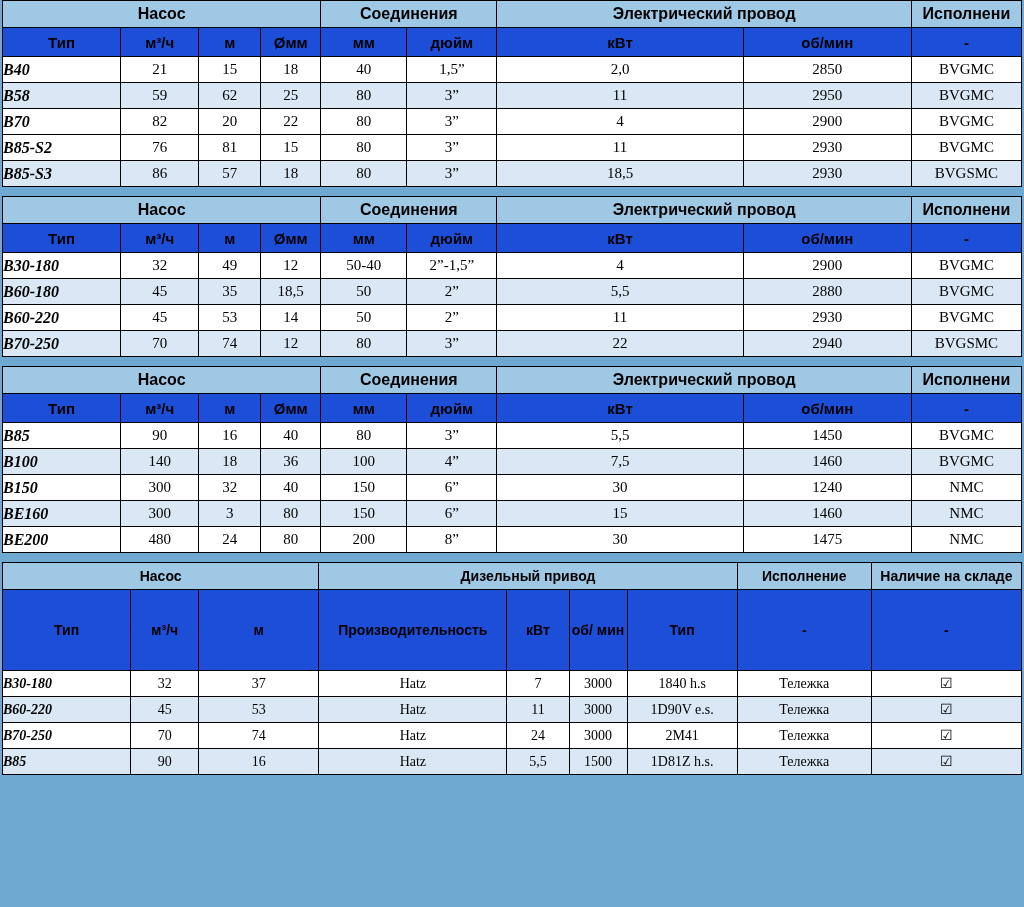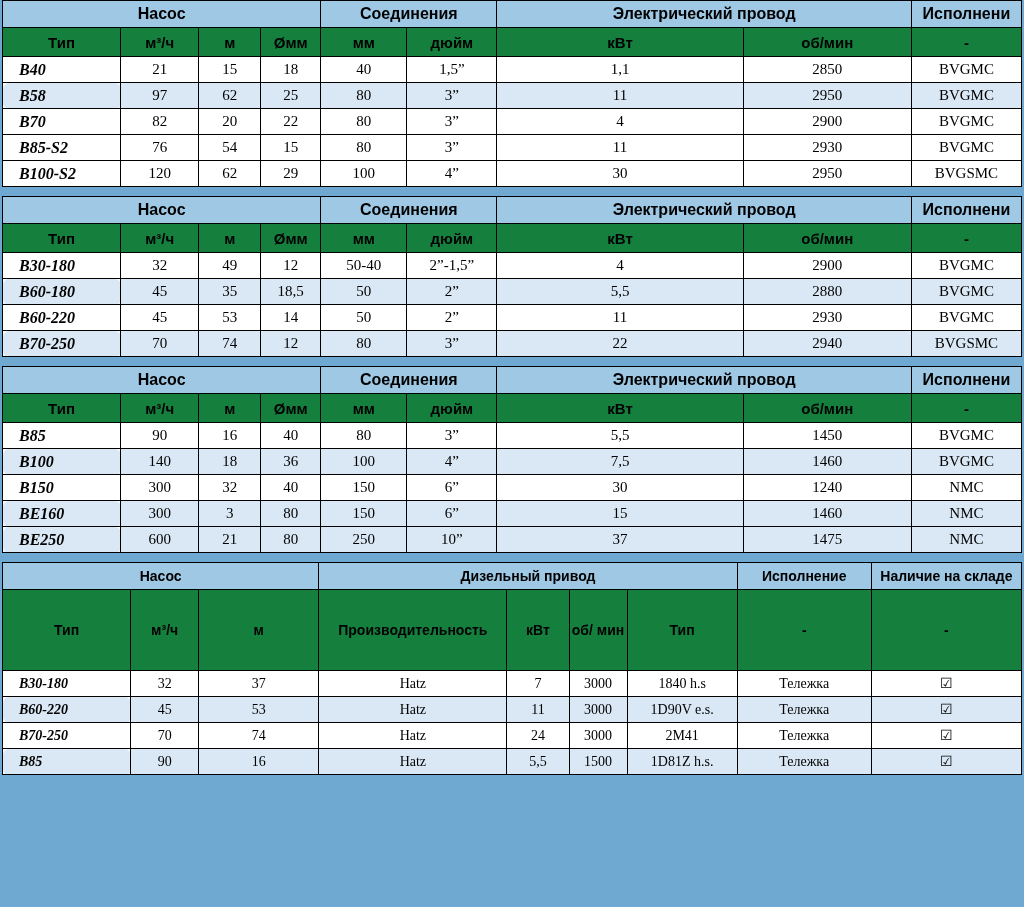--- a/index.html
+++ b/index.html
@@ -39,39 +39,38 @@
     white-space: nowrap;
   }
   .hdr-group td {
     background: #9ec8e4;
     font-weight: bold;
     height: 26px;
     font-size: 16px;
     font-family: "Liberation Sans", sans-serif;
   }
   .hdr-sub td {
-    background: #15803d;
+    background: #1d4ed8;
     font-weight: bold;
     height: 28px;
     font-size: 15px;
     font-family: "Liberation Sans", sans-serif;
   }
   tbody tr td {
     height: 25px;
   }
   tr.odd td { background: #ffffff; }
   tr.even td { background: #d9e8f4; }
   td.type {
     font-weight: bold;
     font-style: italic;
     text-align: left;
-    padding-left: 16px;
+    padding-left: 0;
     font-family: "Liberation Serif", serif;
     font-size: 16px;
-    border-radius: 6px;
   }
   .spacer {
     height: 9px;
     background: #6fa9d2;
     width: 100%;
   }
   .tbl-wrap { background: #6fa9d2; }
   
   table.diesel td, table.diesel th { font-size: 14px; }
   table.diesel .hdr-sub td { height: 80px; vertical-align: middle; }
@@ -116,27 +115,27 @@
             </tr>
           </thead>
           <tbody>
             <tr class="odd">
               <td class="type">B40</td>
               <td>21</td>
               <td>15</td>
               <td>18</td>
               <td>40</td>
               <td>1,5”</td>
-              <td>1,1</td>
+              <td>2,0</td>
               <td>2850</td>
               <td>BVGMC</td>
             </tr>
             <tr class="even">
               <td class="type">B58</td>
-              <td>97</td>
+              <td>59</td>
               <td>62</td>
               <td>25</td>
               <td>80</td>
               <td>3”</td>
               <td>11</td>
               <td>2950</td>
               <td>BVGMC</td>
             </tr>
             <tr class="odd">
               <td class="type">B70</td>
@@ -145,37 +144,37 @@
               <td>22</td>
               <td>80</td>
               <td>3”</td>
               <td>4</td>
               <td>2900</td>
               <td>BVGMC</td>
             </tr>
             <tr class="odd">
               <td class="type">B85-S2</td>
               <td>76</td>
-              <td>54</td>
+              <td>81</td>
               <td>15</td>
               <td>80</td>
               <td>3”</td>
               <td>11</td>
               <td>2930</td>
               <td>BVGMC</td>
             </tr>
-            <tr class="odd">
-              <td class="type">B100-S2</td>
-              <td>120</td>
-              <td>62</td>
-              <td>29</td>
-              <td>100</td>
-              <td>4”</td>
-              <td>30</td>
-              <td>2950</td>
+            <tr class="even">
+              <td class="type">B85-S3</td>
+              <td>86</td>
+              <td>57</td>
+              <td>18</td>
+              <td>80</td>
+              <td>3”</td>
+              <td>18,5</td>
+              <td>2930</td>
               <td>BVGSMC</td>
             </tr>
           </tbody>
         </table>
       </div>
       <div class="spacer"></div>
       <div class="tbl-wrap">
         <table>
           <colgroup>
             <col style="width: 118px;">
@@ -326,28 +325,28 @@
               <td class="type">BE160</td>
               <td>300</td>
               <td>3</td>
               <td>80</td>
               <td>150</td>
               <td>6”</td>
               <td>15</td>
               <td>1460</td>
               <td>NMC</td>
             </tr>
-            <tr class="even">
-              <td class="type">BE250</td>
-              <td>600</td>
-              <td>21</td>
-              <td>80</td>
-              <td>250</td>
-              <td>10”</td>
-              <td>37</td>
+            <tr class="odd">
+              <td class="type">BE200</td>
+              <td>480</td>
+              <td>24</td>
+              <td>80</td>
+              <td>200</td>
+              <td>8”</td>
+              <td>30</td>
               <td>1475</td>
               <td>NMC</td>
             </tr>
           </tbody>
         </table>
       </div>
       <div class="spacer"></div>
       <div class="tbl-wrap">
         <table class="diesel">
           <colgroup>

